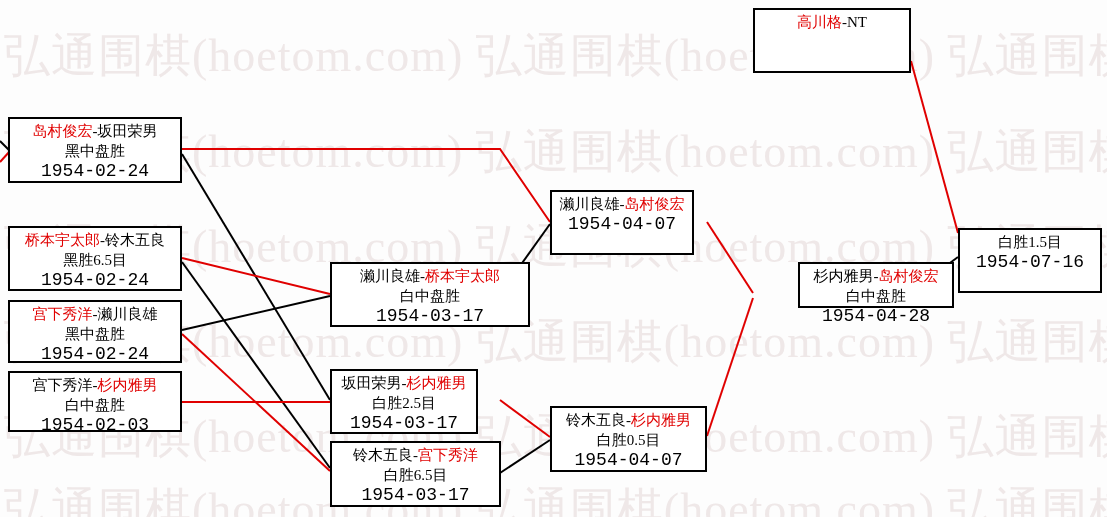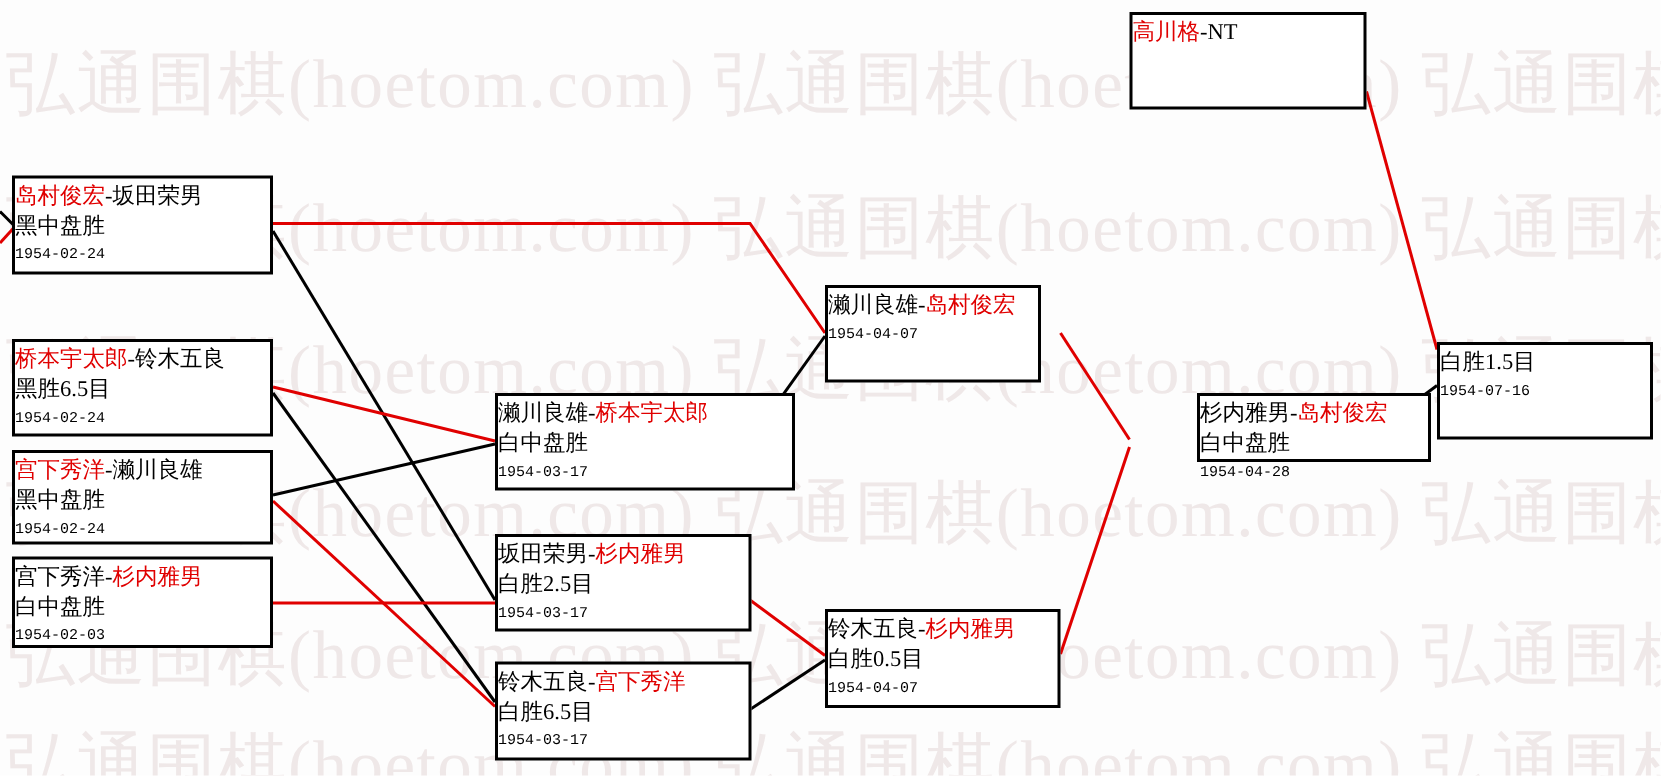--- a/index.html
+++ b/index.html
@@ -37,35 +37,35 @@
   #edges .red{stroke:var(--red);}
   #edges .black{stroke:var(--black);}
   #edges line, #edges polyline{stroke-width:2;fill:none;}
   
   .node{
     position:absolute;
     box-sizing:border-box;
     border:2px solid #000;
     background:#fff;
     z-index:3;
-    text-align:left;
+    text-align:center;
     padding-top:2px;
     font-size:15px;
     cursor:pointer;
   }
   .node .ln{
     display:block;
     height:20px;
     line-height:20px;
     white-space:nowrap;
   }
   .node span[data-color="red"]{color:var(--red);}
   .node span[data-color="black"]{color:var(--black);}
   .result,.date{color:#000000;}
-  .date{font-family:"Liberation Mono","DejaVu Sans Mono",monospace;font-size:10px;}
+  .date{font-family:"Liberation Mono","DejaVu Sans Mono",monospace;font-size:18px;}
 </style>
 </head>
 <body>
 
 <div id="canvas">
 
   <div class="wm-row" style="top:30px">弘通围棋(hoetom.com) 弘通围棋(hoetom.com) 弘通围棋(hoetom.com)</div>
   <div class="wm-row" style="top:126px">弘通围棋(hoetom.com) 弘通围棋(hoetom.com) 弘通围棋(hoetom.com)</div>
   <div class="wm-row" style="top:221px">弘通围棋(hoetom.com) 弘通围棋(hoetom.com) 弘通围棋(hoetom.com)</div>
   <div class="wm-row" style="top:316px">弘通围棋(hoetom.com) 弘通围棋(hoetom.com) 弘通围棋(hoetom.com)</div>
@@ -120,21 +120,21 @@
     <span class="ln result">白中盘胜</span>
     <span class="ln date">1954-02-03</span>
   </div>
 
   <div class="node" style="left:330px;top:262px;width:200px;height:65px">
     <span class="ln"><span data-color="black">濑川良雄</span><span>-</span><span data-color="red">桥本宇太郎</span></span>
     <span class="ln result">白中盘胜</span>
     <span class="ln date">1954-03-17</span>
   </div>
 
-  <div class="node" style="left:330px;top:356px;width:171px;height:65px">
+  <div class="node" style="left:330px;top:369px;width:148px;height:65px">
     <span class="ln"><span data-color="black">坂田荣男</span><span>-</span><span data-color="red">杉内雅男</span></span>
     <span class="ln result">白胜2.5目</span>
     <span class="ln date">1954-03-17</span>
   </div>
 
   <div class="node" style="left:330px;top:441px;width:171px;height:66px">
     <span class="ln"><span data-color="black">铃木五良</span><span>-</span><span data-color="red">宫下秀洋</span></span>
     <span class="ln result">白胜6.5目</span>
     <span class="ln date">1954-03-17</span>
   </div>

